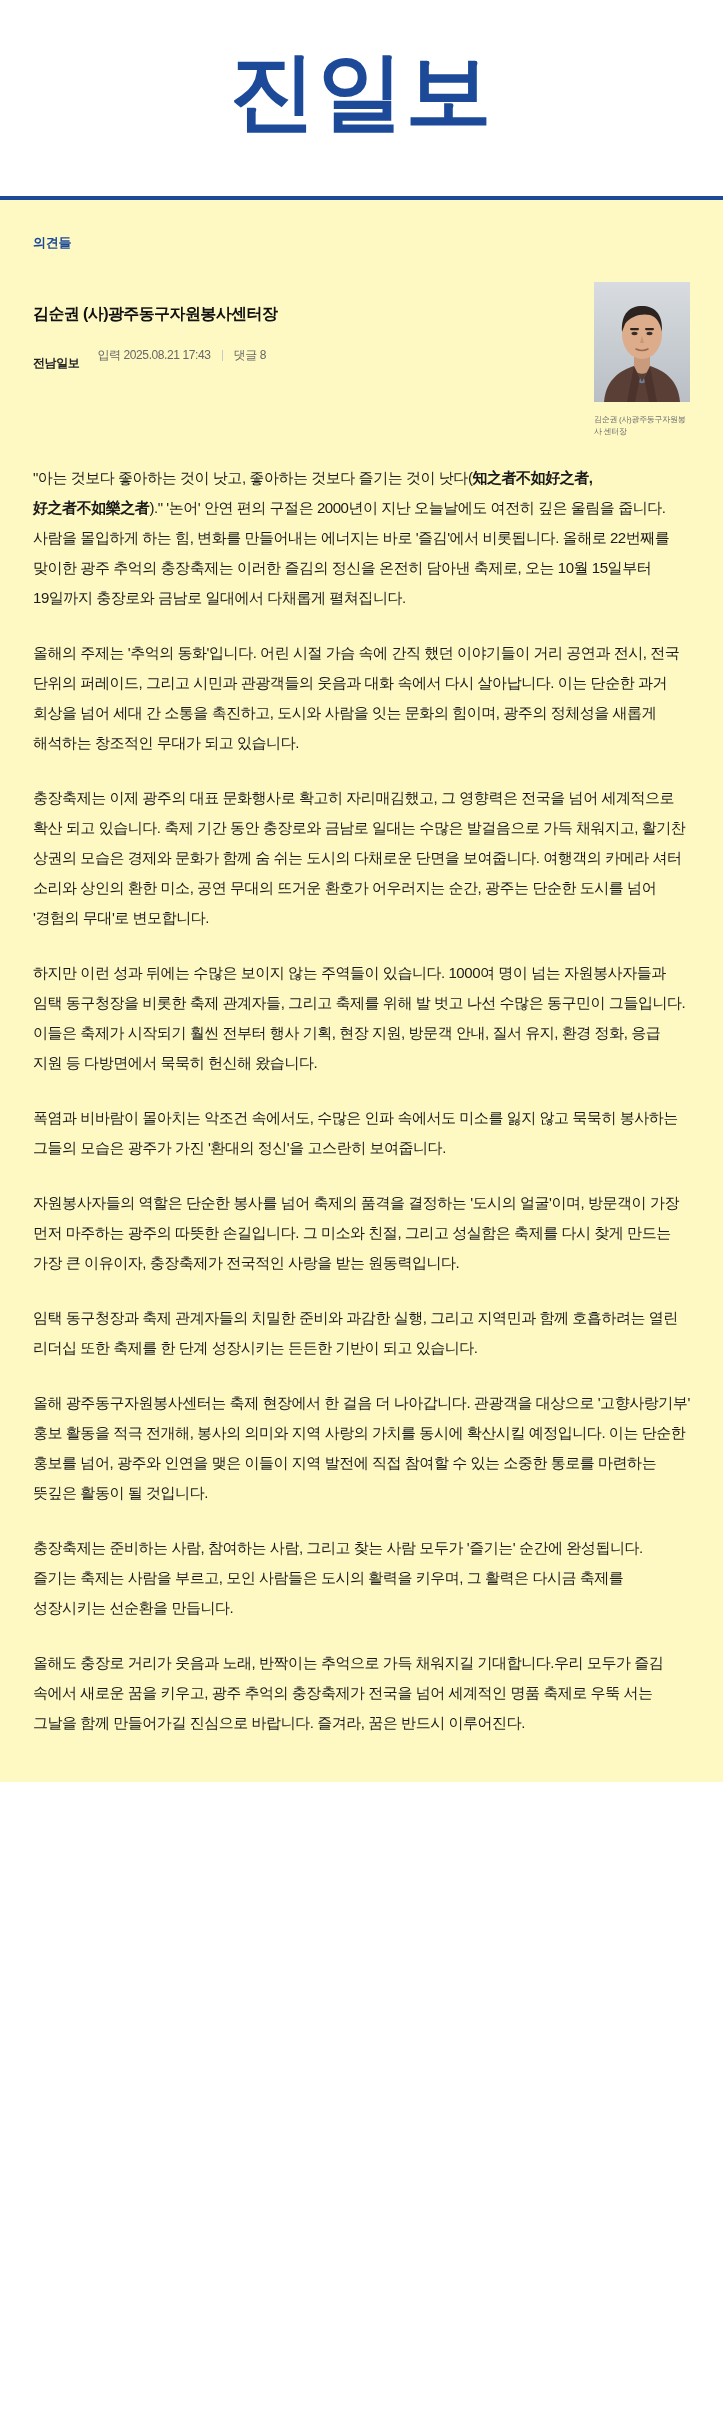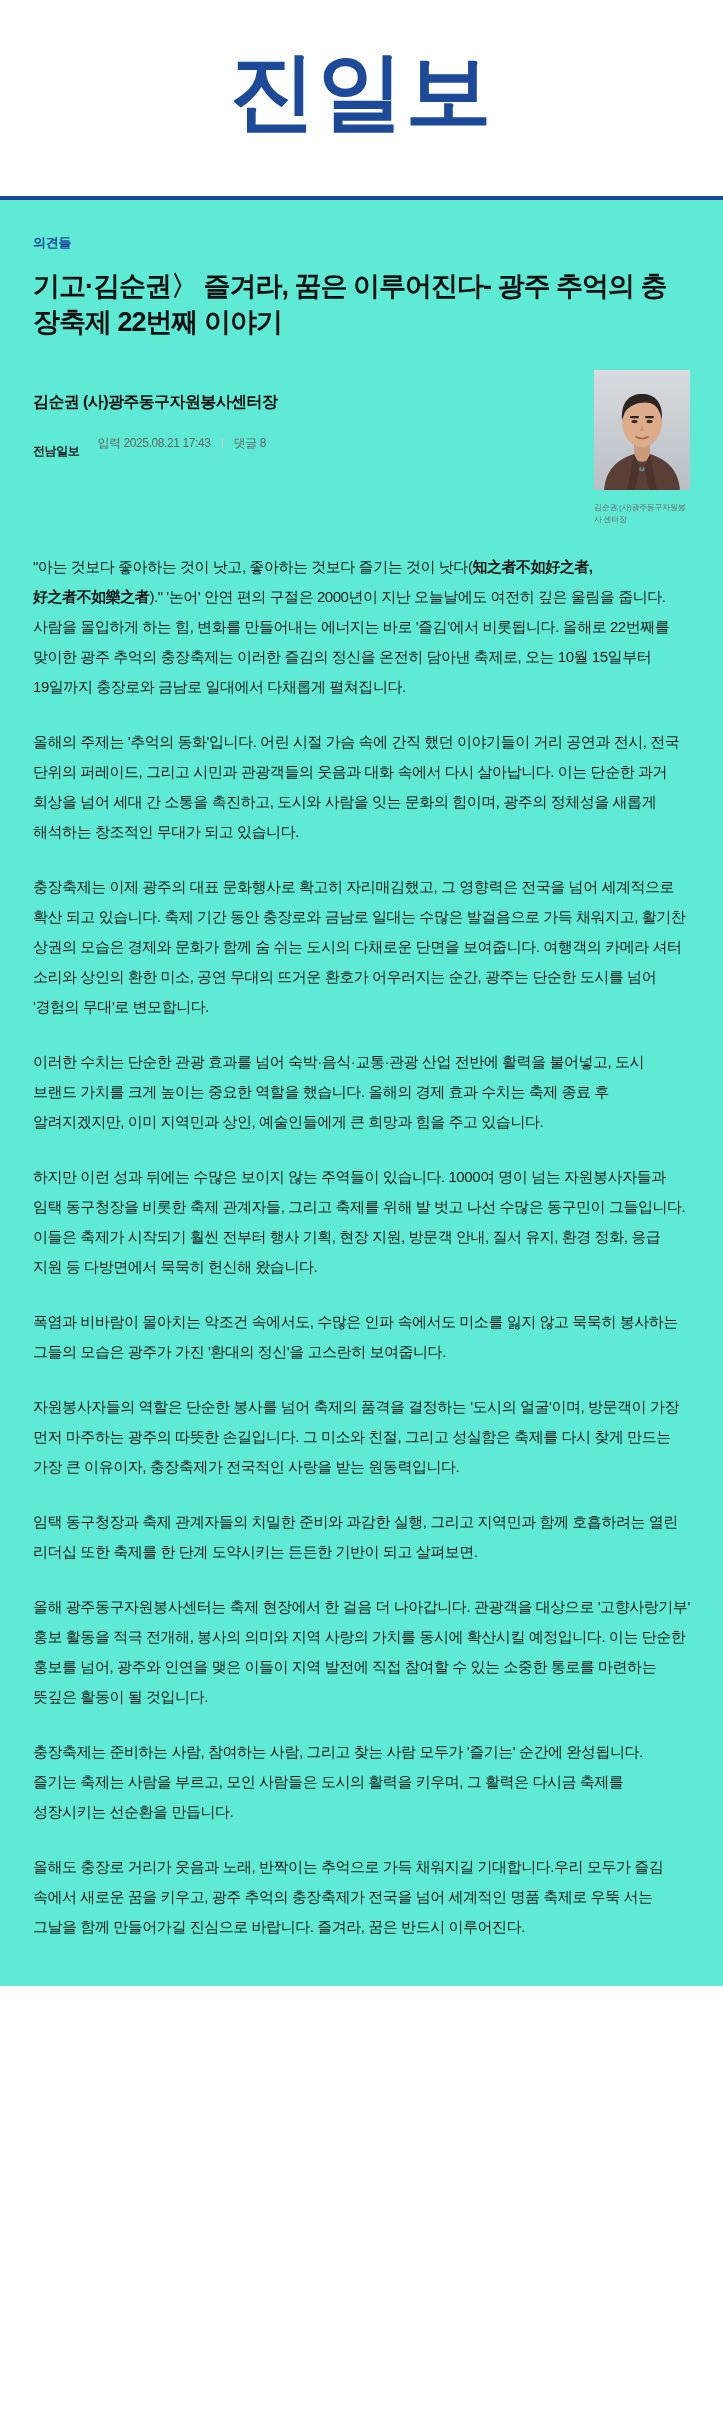--- a/index.html
+++ b/index.html
@@ -10,21 +10,21 @@
   }
   body {
     font-family: "Liberation Sans", "DejaVu Sans", sans-serif;
     width: 723px;
     color: #111111;
     -webkit-font-smoothing: antialiased;
   }
   .page {
     width: 723px;
     margin: 0 auto;
-    background: #5eead4;
+    background: #fef9c3;
     position: relative;
   }
 
   
   .masthead {
     height: 200px;
     display: flex;
     align-items: center;
     justify-content: center;
     background: #ffffff;
@@ -146,21 +146,20 @@
 <div class="page">
 
   <header class="masthead">
     <div class="masthead-logo">진일보</div>
   </header>
 
   <main class="article">
 
     <div class="kicker">의견들</div>
 
-    <h1 class="headline">기고·김순권〉 즐겨라, 꿈은 이루어진다- 광주 추억의 충장축제 22번째 이야기</h1>
 
     <div class="byline-row">
       <div class="byline-left">
         <div class="author-name">김순권 (사)광주동구자원봉사센터장</div>
         <div class="meta-line">
           <span class="meta-outlet">전남일보</span>
           <span class="meta-date">입력 2025.08.21 17:43</span>
           <span class="meta-sep"></span>
           <span class="meta-comments">댓글 8</span>
         </div>
@@ -202,24 +201,23 @@
           </svg>
         </div>
         <div class="caption">김순권 (사)광주동구자원봉사 센터장</div>
       </div>
     </div>
 
     <div class="body-copy">
         <p><span>"아는 것보다 좋아하는 것이 낫고, 좋아하는 것보다 즐기는 것이 낫다(</span><span class="hanja">知之者不如好之者, 好之者不如樂之者</span><span>)." '논어' 안연 편의 구절은 2000년이 지난 오늘날에도 여전히 깊은 울림을 줍니다. 사람을 몰입하게 하는 힘, 변화를 만들어내는 에너지는 바로 '즐김'에서 비롯됩니다. 올해로 22번째를 맞이한 광주 추억의 충장축제는 이러한 즐김의 정신을 온전히 담아낸 축제로, 오는 10월 15일부터 19일까지 충장로와 금남로 일대에서 다채롭게 펼쳐집니다.</span></p>
         <p><span>올해의 주제는 '추억의 동화'입니다. 어린 시절 가슴 속에 간직 했던 이야기들이 거리 공연과 전시, 전국 단위의 퍼레이드, 그리고 시민과 관광객들의 웃음과 대화 속에서 다시 살아납니다. 이는 단순한 과거 회상을 넘어 세대 간 소통을 촉진하고, 도시와 사람을 잇는 문화의 힘이며, 광주의 정체성을 새롭게 해석하는 창조적인 무대가 되고 있습니다.</span></p>
         <p><span>충장축제는 이제 광주의 대표 문화행사로 확고히 자리매김했고, 그 영향력은 전국을 넘어 세계적으로 확산 되고 있습니다. 축제 기간 동안 충장로와 금남로 일대는 수많은 발걸음으로 가득 채워지고, 활기찬 상권의 모습은 경제와 문화가 함께 숨 쉬는 도시의 다채로운 단면을 보여줍니다. 여행객의 카메라 셔터 소리와 상인의 환한 미소, 공연 무대의 뜨거운 환호가 어우러지는 순간, 광주는 단순한 도시를 넘어 '경험의 무대'로 변모합니다.</span></p>
-        <p><span>이러한 수치는 단순한 관광 효과를 넘어 숙박·음식·교통·관광 산업 전반에 활력을 불어넣고, 도시 브랜드 가치를 크게 높이는 중요한 역할을 했습니다. 올해의 경제 효과 수치는 축제 종료 후 알려지겠지만, 이미 지역민과 상인, 예술인들에게 큰 희망과 힘을 주고 있습니다.</span></p>
         <p><span>하지만 이런 성과 뒤에는 수많은 보이지 않는 주역들이 있습니다. 1000여 명이 넘는 자원봉사자들과 임택 동구청장을 비롯한 축제 관계자들, 그리고 축제를 위해 발 벗고 나선 수많은 동구민이 그들입니다. 이들은 축제가 시작되기 훨씬 전부터 행사 기획, 현장 지원, 방문객 안내, 질서 유지, 환경 정화, 응급 지원 등 다방면에서 묵묵히 헌신해 왔습니다.</span></p>
         <p><span>폭염과 비바람이 몰아치는 악조건 속에서도, 수많은 인파 속에서도 미소를 잃지 않고 묵묵히 봉사하는 그들의 모습은 광주가 가진 '환대의 정신'을 고스란히 보여줍니다.</span></p>
         <p><span>자원봉사자들의 역할은 단순한 봉사를 넘어 축제의 품격을 결정하는 '도시의 얼굴'이며, 방문객이 가장 먼저 마주하는 광주의 따뜻한 손길입니다. 그 미소와 친절, 그리고 성실함은 축제를 다시 찾게 만드는 가장 큰 이유이자, 충장축제가 전국적인 사랑을 받는 원동력입니다.</span></p>
-        <p><span>임택 동구청장과 축제 관계자들의 치밀한 준비와 과감한 실행, 그리고 지역민과 함께 호흡하려는 열린 리더십 또한 축제를 한 단계 도약시키는 든든한 기반이 되고 살펴보면.</span></p>
+        <p><span>임택 동구청장과 축제 관계자들의 치밀한 준비와 과감한 실행, 그리고 지역민과 함께 호흡하려는 열린 리더십 또한 축제를 한 단계 성장시키는 든든한 기반이 되고 있습니다.</span></p>
         <p><span>올해 광주동구자원봉사센터는 축제 현장에서 한 걸음 더 나아갑니다. 관광객을 대상으로 '고향사랑기부' 홍보 활동을 적극 전개해, 봉사의 의미와 지역 사랑의 가치를 동시에 확산시킬 예정입니다. 이는 단순한 홍보를 넘어, 광주와 인연을 맺은 이들이 지역 발전에 직접 참여할 수 있는 소중한 통로를 마련하는 뜻깊은 활동이 될 것입니다.</span></p>
         <p><span>충장축제는 준비하는 사람, 참여하는 사람, 그리고 찾는 사람 모두가 '즐기는' 순간에 완성됩니다. 즐기는 축제는 사람을 부르고, 모인 사람들은 도시의 활력을 키우며, 그 활력은 다시금 축제를 성장시키는 선순환을 만듭니다.</span></p>
         <p><span>올해도 충장로 거리가 웃음과 노래, 반짝이는 추억으로 가득 채워지길 기대합니다.우리 모두가 즐김 속에서 새로운 꿈을 키우고, 광주 추억의 충장축제가 전국을 넘어 세계적인 명품 축제로 우뚝 서는 그날을 함께 만들어가길 진심으로 바랍니다. 즐겨라, 꿈은 반드시 이루어진다.</span></p>
       </div>
 
   </main>
 </div>
 
 </body></html>

